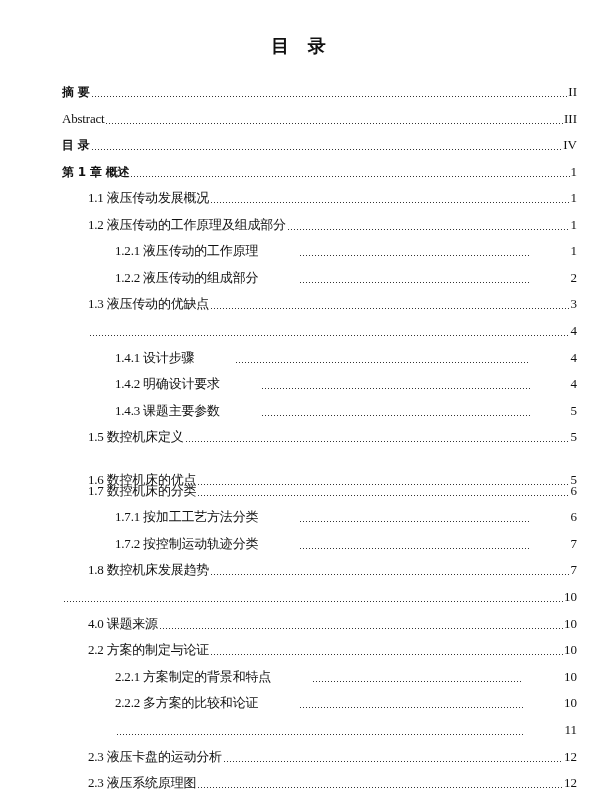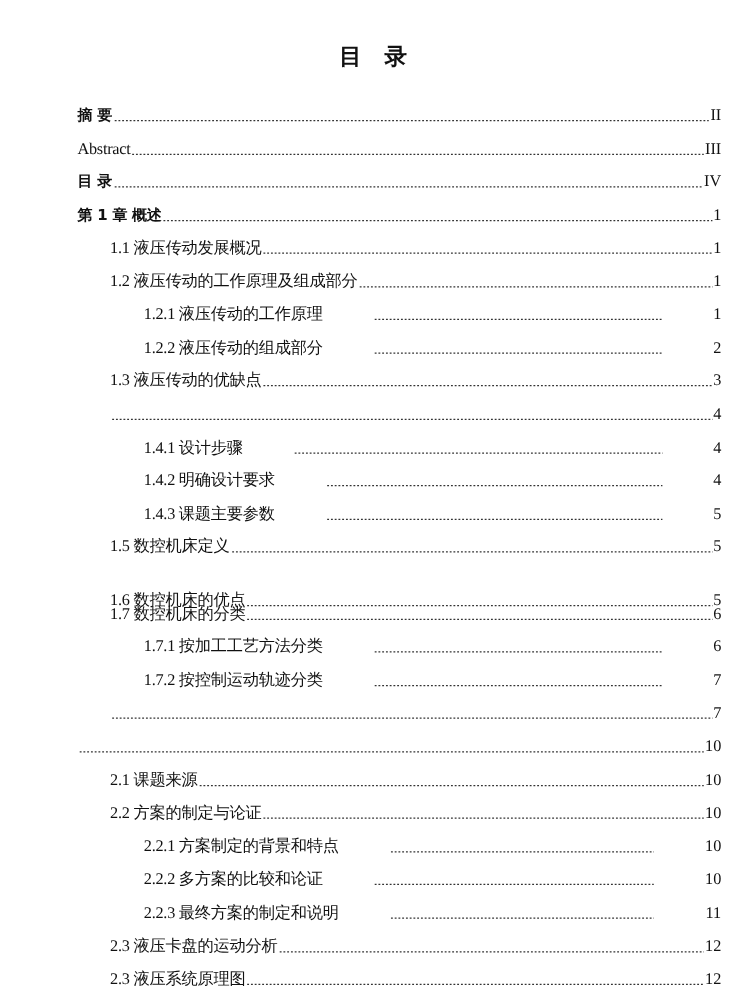--- a/index.html
+++ b/index.html
@@ -155,49 +155,49 @@
     <span class="label">1.7.1 按加工工艺方法分类</span>
     <span class="leader"></span>
     <span class="page">6</span>
   </div>
   <div class="row l3" style="top:451.8px">
     <span class="label">1.7.2 按控制运动轨迹分类</span>
     <span class="leader"></span>
     <span class="page">7</span>
   </div>
   <div class="row l2" style="top:478.4px">
+    <span class="label">1.8 数控机床发展趋势</span>
     <span class="leader"></span>
     <span class="page">7</span>
   </div>
   <div class="row l1 bold" style="top:505px">
     <span class="leader"></span>
     <span class="page">10</span>
   </div>
   <div class="row l2" style="top:531.6px">
-    <span class="label">2.1 课题来源</span>
+    <span class="label">4.0 课题来源</span>
     <span class="leader"></span>
     <span class="page">10</span>
   </div>
   <div class="row l2" style="top:558.2px">
     <span class="label">2.2 方案的制定与论证</span>
     <span class="leader"></span>
     <span class="page">10</span>
   </div>
   <div class="row l3" style="top:584.8px">
     <span class="label">2.2.1 方案制定的背景和特点</span>
     <span class="leader"></span>
     <span class="page">10</span>
   </div>
   <div class="row l3" style="top:611.4px">
     <span class="label">2.2.2 多方案的比较和论证</span>
     <span class="leader"></span>
     <span class="page">10</span>
   </div>
   <div class="row l3" style="top:638px">
-    <span class="label">2.2.3 最终方案的制定和说明</span>
     <span class="leader"></span>
     <span class="page">11</span>
   </div>
   <div class="row l2" style="top:664.6px">
     <span class="label">2.3 液压卡盘的运动分析</span>
     <span class="leader"></span>
     <span class="page">12</span>
   </div>
   <div class="row l2" style="top:691.2px">
     <span class="label">2.3 液压系统原理图</span>

